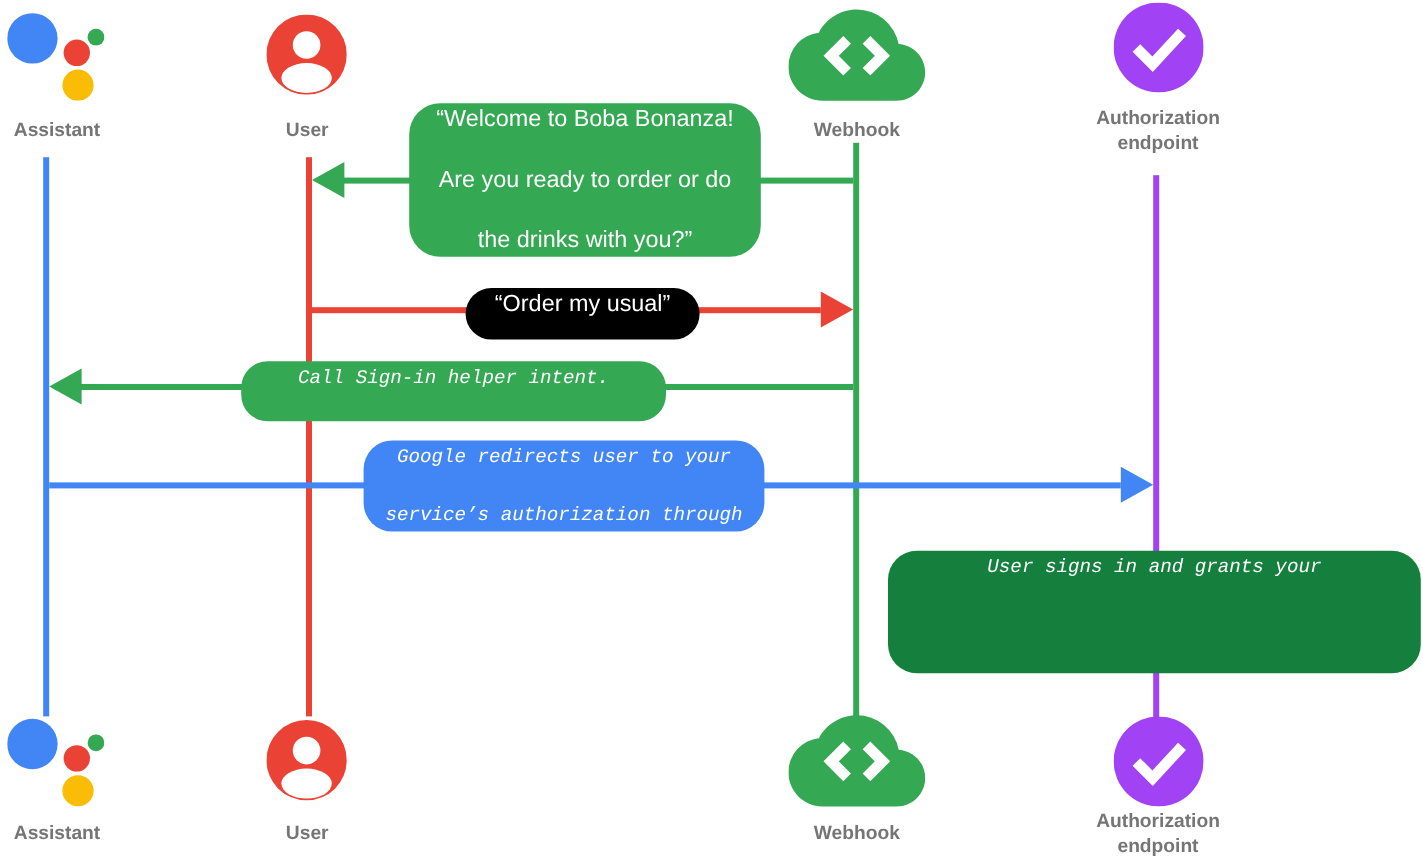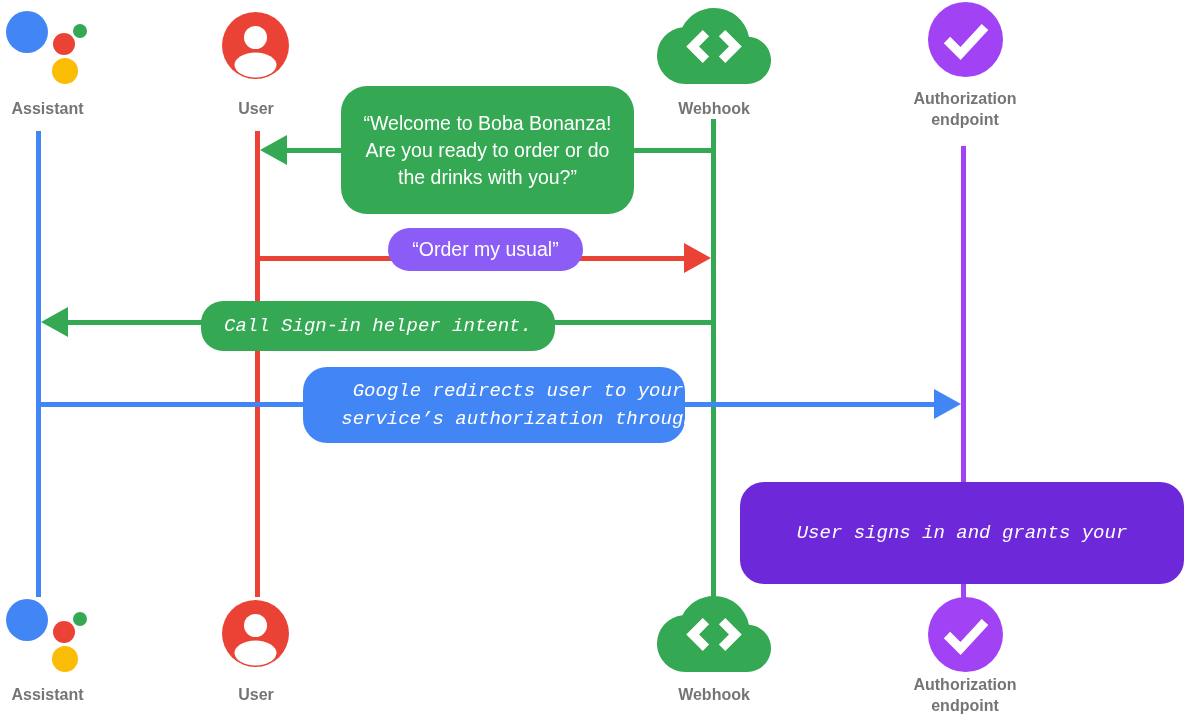--- a/index.html
+++ b/index.html
@@ -6,26 +6,26 @@
   #stage{
     position:relative;width:1186px;height:720px;background:#ffffff;overflow:hidden;
     font-family:"Liberation Sans", sans-serif;
   }
   .vline{position:absolute;width:5px;}
   .hline{position:absolute;height:5px;}
   .ah{position:absolute;width:0;height:0;border-top:15px solid transparent;border-bottom:15px solid transparent;}
   .ah.left{border-right:27px solid currentColor;}
   .ah.right{border-left:27px solid currentColor;}
   .bubble{
-    position:absolute;display:flex;flex-direction:column;align-items:center;justify-content:center;
+    position:absolute;display:flex;flex-direction:column;align-items:center;justify-content:space-between;
     color:#ffffff;text-align:center;border-radius:24px;z-index:3;
   }
   .bubble .line{display:block;white-space:nowrap;}
   .speech{font-size:19.5px;line-height:27px;font-weight:400;}
-  .code{font-family:"Liberation Mono","DejaVu Sans Mono",monospace;font-style:italic;font-size:19px;line-height:28px;}
+  .code{font-family:"Liberation Mono","DejaVu Sans Mono",monospace;font-style:italic;font-size:16px;line-height:28px;}
   .actor-label{
     position:absolute;color:#757575;font-weight:bold;font-size:16px;line-height:21px;
     text-align:center;z-index:4;
   }
   .icon{position:absolute;z-index:4;}
 </style>
 </head>
 <body>
 
 <div id="stage">
@@ -46,34 +46,34 @@
 
   <div class="hline" style="left:41px;top:402px;width:893px;background:#4285F4;z-index:2;"></div>
   <div class="ah right" style="left:934px;top:389px;color:#4285F4;z-index:2;"></div>
 
   <div class="bubble speech" style="left:341px;top:86px;width:293px;height:128px;background:#34A853;border-radius:26px;">
     <span class="line">“Welcome to Boba Bonanza!</span>
     <span class="line">Are you ready to order or do</span>
     <span class="line">the drinks with you?”</span>
   </div>
 
-  <div class="bubble speech" style="left:388px;top:228px;width:195px;height:43px;background:#8b5cf6;border-radius:24px;">
+  <div class="bubble speech" style="left:388px;top:240px;width:195px;height:43px;background:#000000;border-radius:24px;">
     <span class="line">“Order my usual”</span>
   </div>
 
   <div class="bubble code" style="left:201px;top:301px;width:354px;height:50px;background:#34A853;border-radius:22px;">
     <span class="line">Call Sign-in helper intent.</span>
   </div>
 
-  <div class="bubble code" style="left:303px;top:367px;width:334px;height:76px;background:#4285F4;border-radius:24px;padding-left:48px;">
+  <div class="bubble code" style="left:303px;top:367px;width:334px;height:76px;background:#4285F4;border-radius:24px;">
     <span class="line">Google redirects user to your</span>
     <span class="line">service’s authorization through</span>
   </div>
 
-  <div class="bubble code" style="left:740px;top:459px;width:444px;height:102px;background:#6d28d9;border-radius:24px;line-height:29px;margin-top:23px;">
+  <div class="bubble code" style="left:740px;top:459px;width:444px;height:102px;background:#15803d;border-radius:24px;line-height:29px;">
     <span class="line">User signs in and grants your</span>
   </div>
 
   <svg class="icon" style="left:6px;top:10px;" width="81" height="74" viewBox="0 0 81 74">
     <circle cx="21" cy="22" r="21" fill="#4285F4"></circle>
     <circle cx="58" cy="34" r="11" fill="#EA4335"></circle>
     <circle cx="74" cy="21" r="7" fill="#34A853"></circle>
     <circle cx="59" cy="61" r="13" fill="#FBBC05"></circle>
   </svg>
   <div class="actor-label" style="left:0px;top:98px;width:95px;">Assistant</div>

